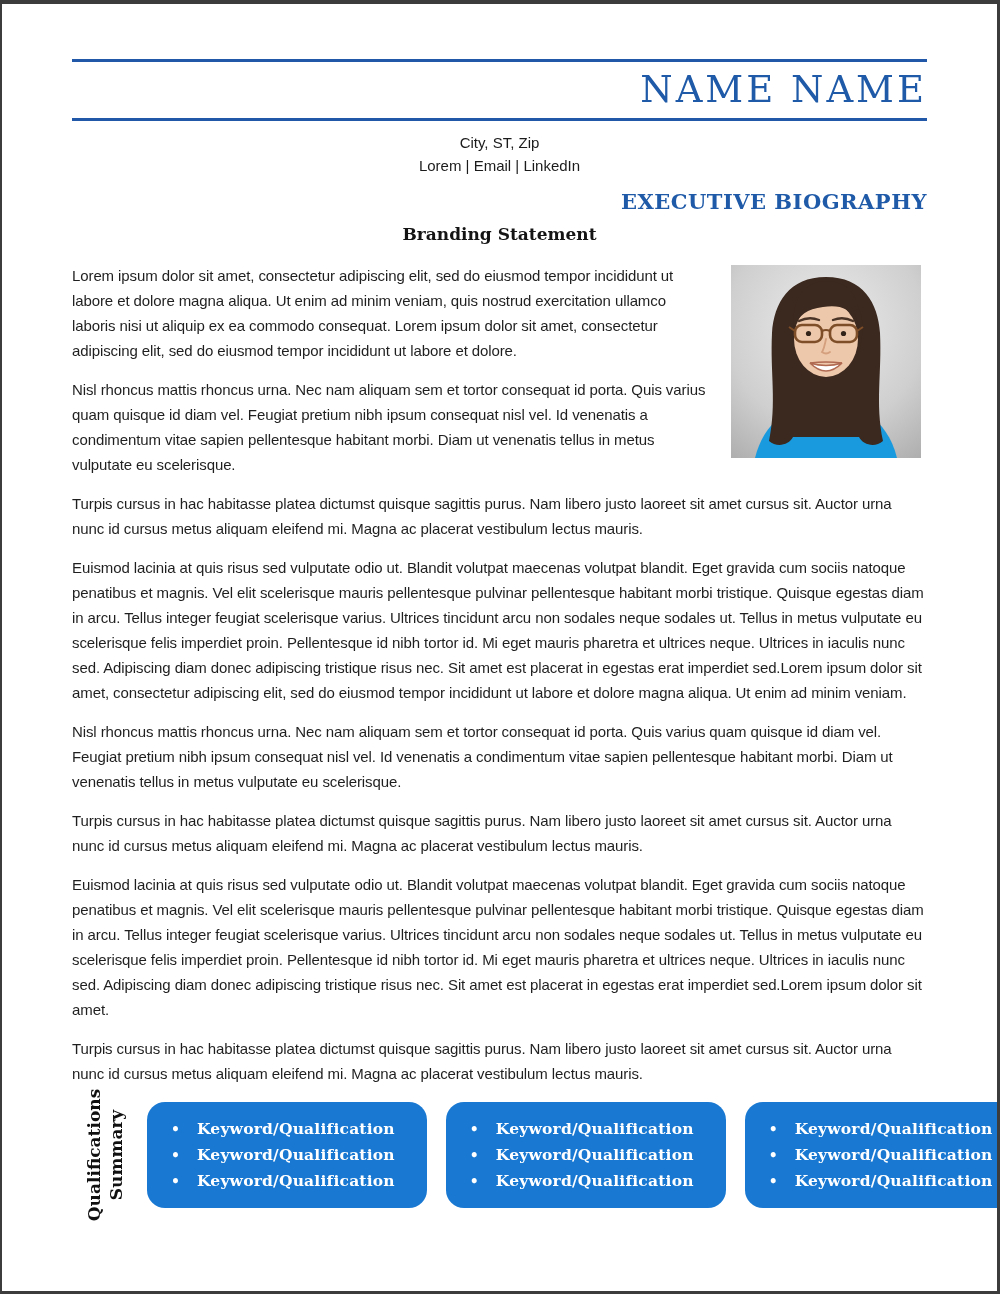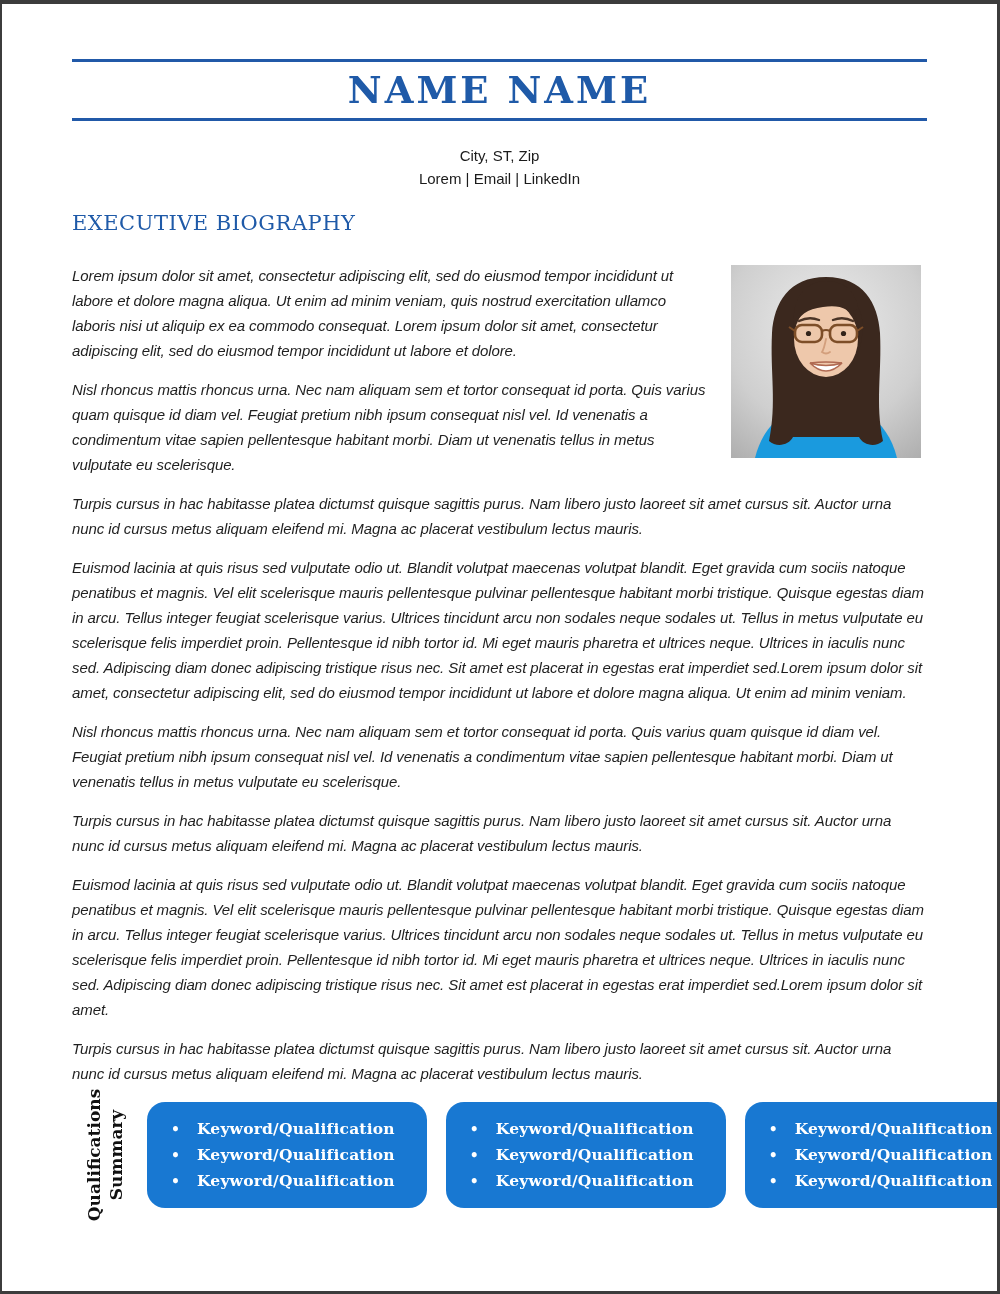--- a/index.html
+++ b/index.html
@@ -10,35 +10,35 @@
     border-right:3px solid #3c3c3c;border-bottom:3px solid #3c3c3c;
     font-family:"Liberation Sans", sans-serif;
     display:flex;flex-direction:column;overflow:hidden;
     color:#1f1f1f;
   }
   .page{flex:1;display:flex;flex-direction:column;padding:0 70px;}
   
   .rule{height:3px;background:#2159a8;margin-top:55px;}
   .rule.bottom{margin-top:0;}
   .name-title{
-    font-family:"DejaVu Serif", serif;font-weight:bold;
-    font-size:37px;line-height:56px;text-align:center;
+    font-family:"DejaVu Serif", serif;font-weight:normal;
+    font-size:37px;line-height:56px;text-align:right;
     color:#1f5aa8;letter-spacing:3px;
   }
-  .contact{ text-align:center;margin-top:23px;font-size:15px;line-height:23px;color:#1b1b1b;}
+  .contact{ text-align:center;margin-top:10px;font-size:15px;line-height:23px;color:#1b1b1b;}
   .exec-title{
-    font-family:"DejaVu Serif", serif;font-weight:normal;text-align:left;
-    font-size:21px;color:#1f5aa8;margin-top:21px;letter-spacing:0.5px;
+    font-family:"DejaVu Serif", serif;font-weight:bold;text-align:right;
+    font-size:21px;color:#1f5aa8;margin-top:12px;letter-spacing:0.5px;
   }
   .branding{
     font-family:"DejaVu Serif", serif;font-weight:bold;text-align:center;
     font-size:17px;color:#141414;margin-top:10px;
   }
   
-  .bio{margin-top:28px;font-size:15px;line-height:25px;letter-spacing:-0.1px;font-style:italic;}
+  .bio{margin-top:19px;font-size:15px;line-height:25px;letter-spacing:-0.1px;}
   .bio p{margin:0 0 14px 0;}
   .photo{
     float:right;width:190px;height:193px;margin:2px 6px 10px 20px;
   }
   .photo svg{display:block;width:100%;height:100%;}
   
   .quals{margin-top:auto;margin-bottom:84px;display:flex;align-items:center;}
   .qual-label{
     width:85px;height:110px;position:relative;flex:none;margin-left:-10px;
   }
@@ -70,20 +70,21 @@
   <div class="rule"></div>
   <div class="name-title">NAME NAME</div>
   <div class="rule bottom"></div>
 
   <div class="contact">
     <div>City, ST, Zip</div>
     <div>Lorem | Email | LinkedIn</div>
   </div>
 
   <div class="exec-title">EXECUTIVE BIOGRAPHY</div>
+  <div class="branding">Branding Statement</div>
 
   <div class="bio">
     <div class="photo">
       <svg viewBox="0 0 190 193" preserveAspectRatio="none">
         <defs>
           <radialGradient id="pbg" cx="0.5" cy="0.32" r="0.95">
             <stop offset="0" stop-color="#ececec"></stop>
             <stop offset="0.55" stop-color="#cfcfcf"></stop>
             <stop offset="1" stop-color="#a3a3a3"></stop>
           </radialGradient>

